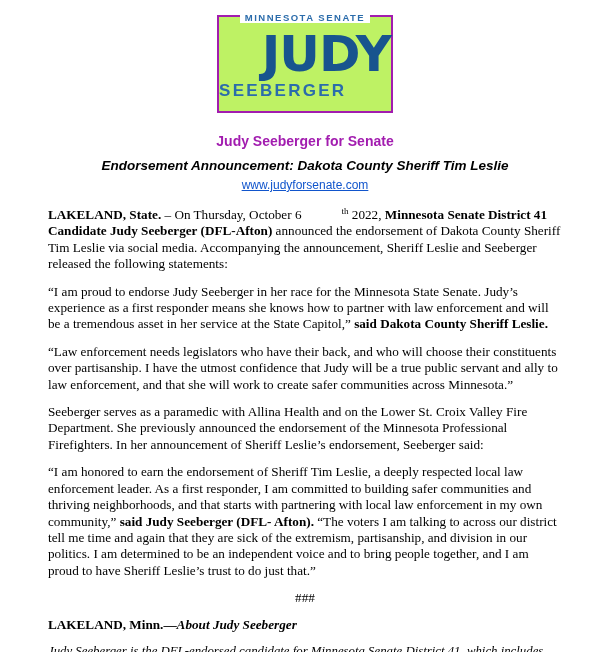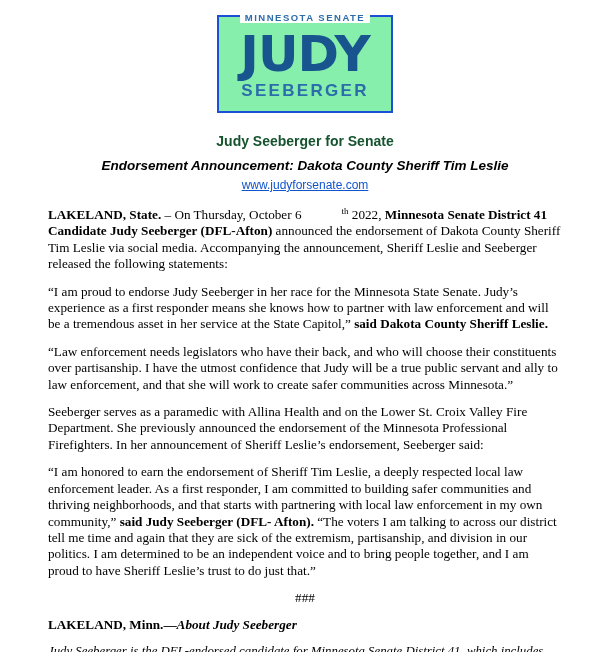--- a/index.html
+++ b/index.html
@@ -29,22 +29,22 @@
     width: 100%;
     display: flex;
     justify-content: center;
     padding-top: 15px;
   }
   .logo {
     position: relative;
     width: 176px;
     height: 98px;
     box-sizing: border-box;
-    border: 2px solid #1d4ed8;
-    background: #86efac;
+    border: 2px solid #a21caf;
+    background: #bef264;
     padding-left: 48px;
   }
   .logo-top-label {
     position: absolute;
     top: -9px;
     left: 0;
     right: 0;
     text-align: center;
     line-height: 1;
   }
@@ -56,52 +56,51 @@
     font-weight: 700;
     letter-spacing: 1.5px;
     color: #2b6cab;
     white-space: nowrap;
   }
   .logo-judy {
     position: absolute;
     top: 12px;
     left: 0;
     right: 0;
-    text-align: center;
+    text-align: right;
     font-family: "DejaVu Sans", "Liberation Sans", sans-serif;
     font-size: 50px;
     font-weight: 700;
     letter-spacing: -1px;
     line-height: 50px;
     color: #18548e;
   }
   .logo-seeberger {
     position: absolute;
     bottom: 10px;
     left: 0;
     right: 0;
-    text-align: center;
     font-family: "Liberation Sans", "DejaVu Sans", sans-serif;
     font-size: 17px;
     font-weight: 700;
     letter-spacing: 2.3px;
     color: #2b6cab;
   }
 
   
   .doc-header {
     text-align: center;
     margin-top: 20px;
   }
   .doc-title {
     font-family: "Liberation Sans", "DejaVu Sans", sans-serif;
     font-size: 14px;
     font-weight: 700;
     line-height: 17px;
-    color: #14532d;
+    color: #a21caf;
   }
   .doc-subtitle {
     font-family: "Liberation Sans", "DejaVu Sans", sans-serif;
     font-size: 13.5px;
     font-weight: 700;
     font-style: italic;
     line-height: 18px;
     color: #000;
     margin-top: 7px;
   }

